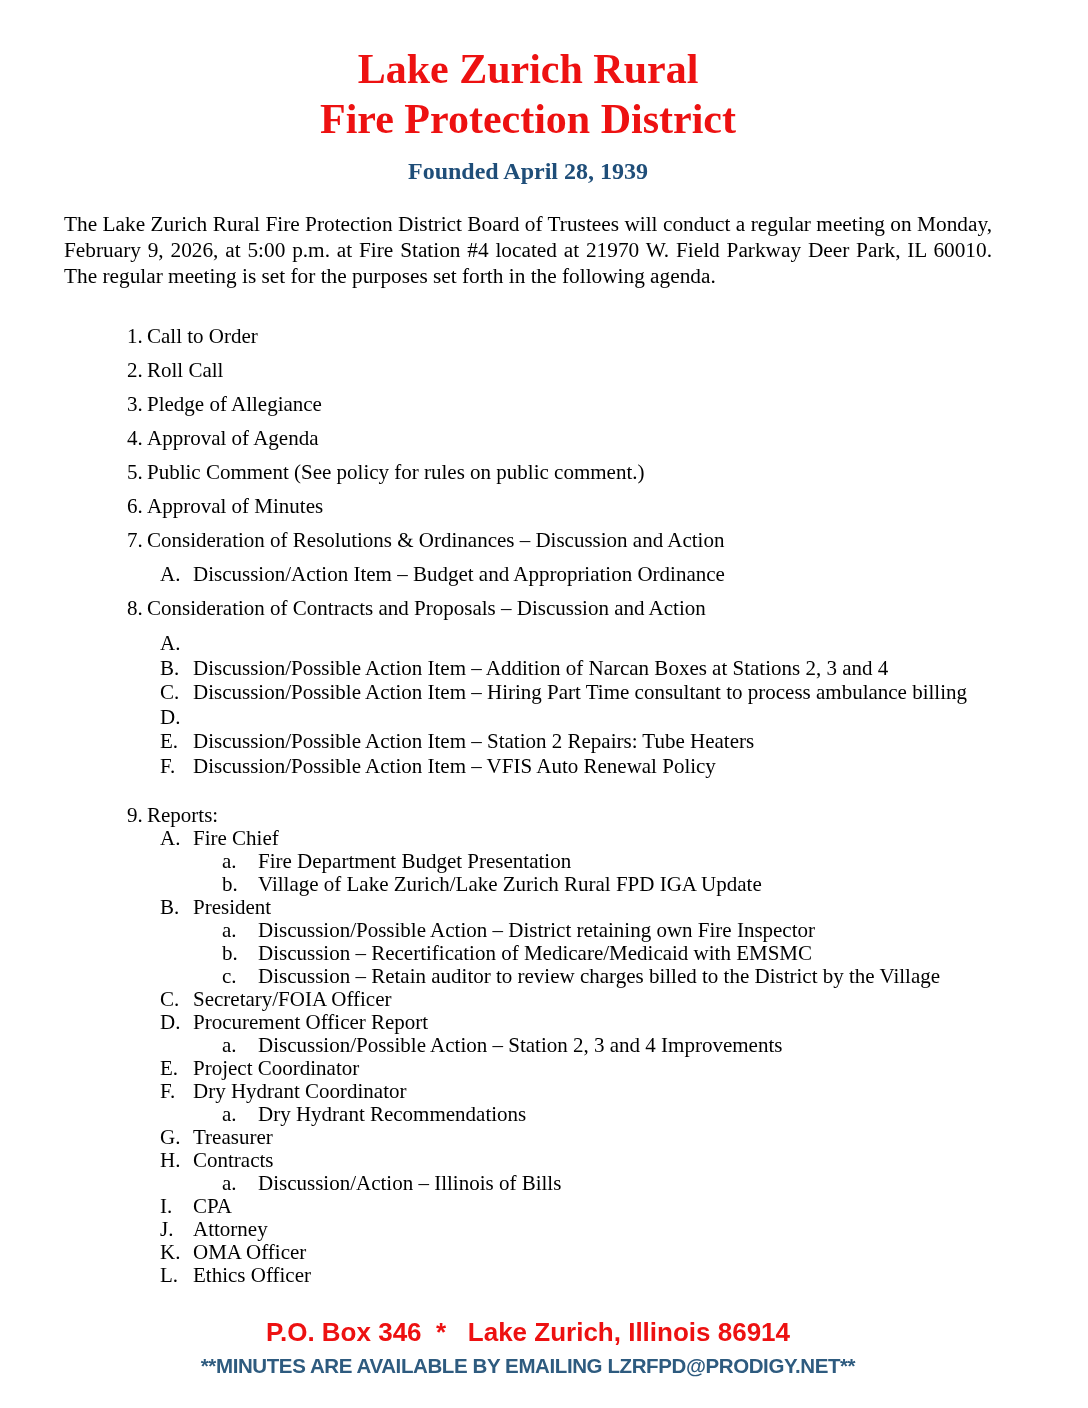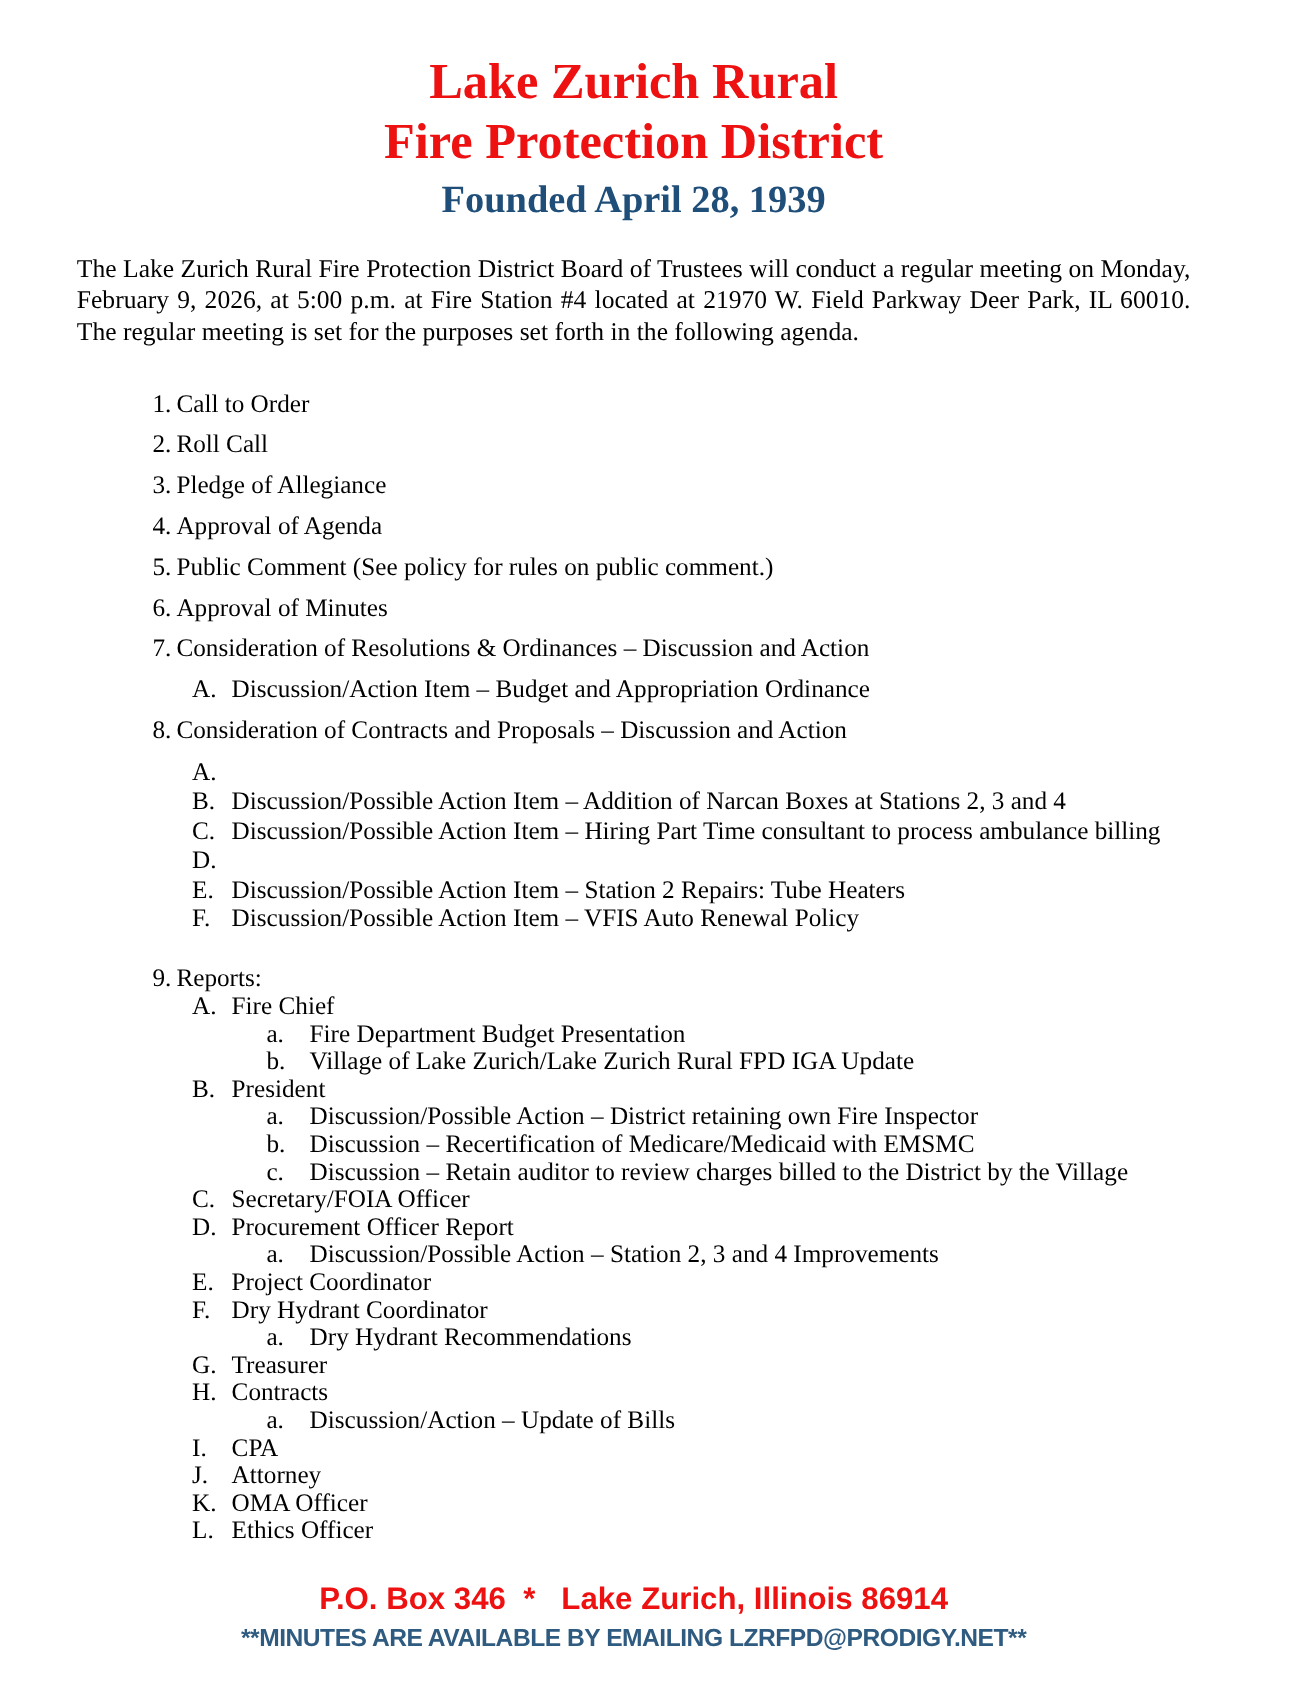--- a/index.html
+++ b/index.html
@@ -31,23 +31,23 @@
     text-align: center;
     color: var(--red);
     font-weight: bold;
     font-size: 42px;
     line-height: 1.2;
   }
   .founded {
     text-align: center;
     color: var(--blue-founded);
     font-weight: bold;
-    font-size: 32px;
+    font-size: 24px;
     line-height: 1.15;
-    margin-top: 3px;
+    margin-top: 13px;
   }
   .intro {
     margin: 26px 0 0 0;
     font-size: 21.3px;
     line-height: 26px;
     text-align: justify;
   }
   .agenda {
     margin-top: 36px;
   }
@@ -214,21 +214,21 @@
       <div class="row l1">
         <span class="lab">G.</span>
         <span class="txt">Treasurer</span>
       </div>
       <div class="row l1">
         <span class="lab">H.</span>
         <span class="txt">Contracts</span>
       </div>
       <div class="row l2">
         <span class="lab">a.</span>
-        <span class="txt">Discussion/Action – Update of Bills</span>
+        <span class="txt">Discussion/Action – Illinois of Bills</span>
       </div>
       <div class="row l1">
         <span class="lab">I.</span>
         <span class="txt">CPA</span>
       </div>
       <div class="row l1">
         <span class="lab">J.</span>
         <span class="txt">Attorney</span>
       </div>
       <div class="row l1">

